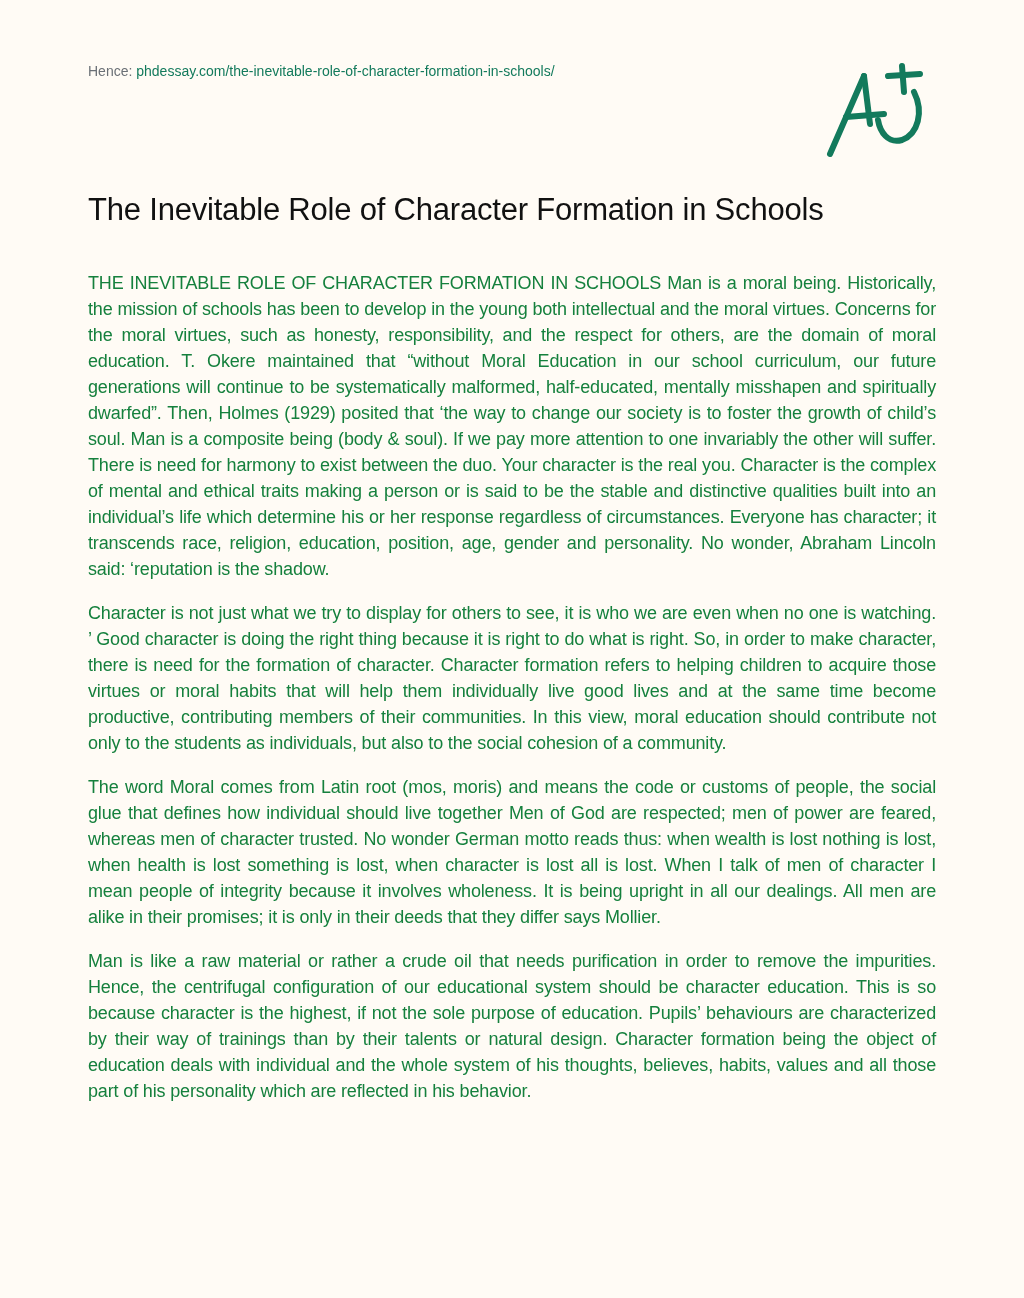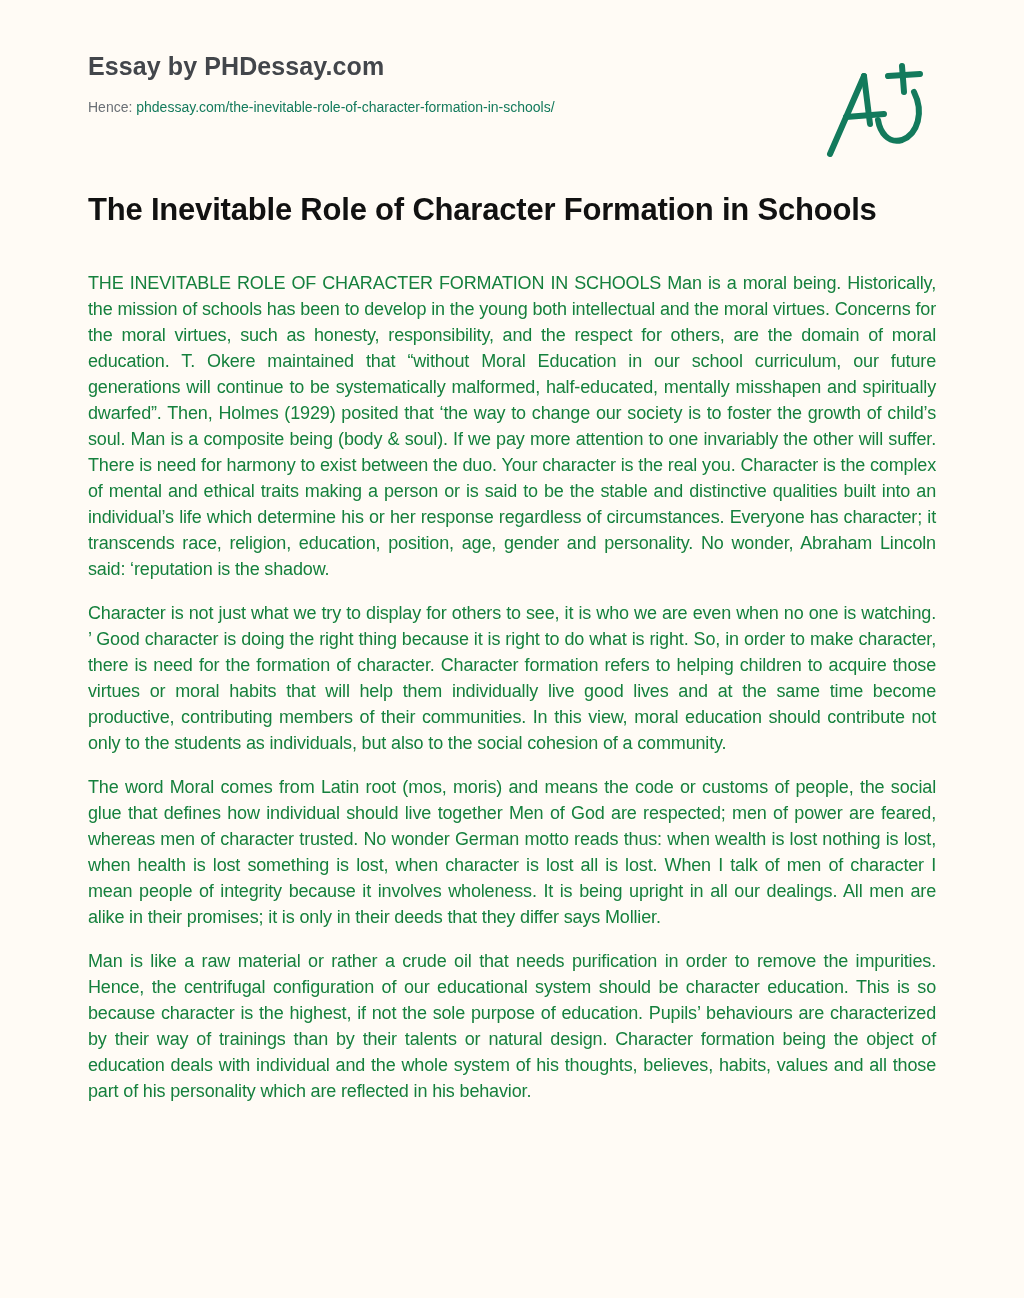--- a/index.html
+++ b/index.html
@@ -46,21 +46,21 @@
       width: 110px;
       height: 100px;
     }
     .title {
       position: absolute;
       left: 88px;
       top: 188px;
       width: 860px;
       margin: 0;
       font-size: 31px;
-      font-weight: bold;
+      font-weight: normal;
       color: #111111;
       line-height: 44px;
       letter-spacing: -0.2px;
     }
     .article {
       position: absolute;
       left: 88px;
       top: 270px;
       width: 848px;
     }
@@ -70,21 +70,20 @@
       line-height: 26px;
       text-align: justify;
       color: #15803d;
       letter-spacing: -0.15px;
     }
   </style>
 </head>
 <body>
 
 <div class="header">
-  <h2 class="brand">Essay by PHDessay.com</h2>
   <div class="source">
     <span>Hence: </span><a>phdessay.com/the-inevitable-role-of-character-formation-in-schools/</a>
   </div>
 </div>
 
 <div class="logo">
   <svg width="110" height="100" viewBox="0 0 110 100" xmlns="http://www.w3.org/2000/svg">
     <g fill="none" stroke="#137a5c" stroke-width="6" stroke-linecap="round" stroke-linejoin="round">
 
       <path d="M8 92 L42 14"></path>

